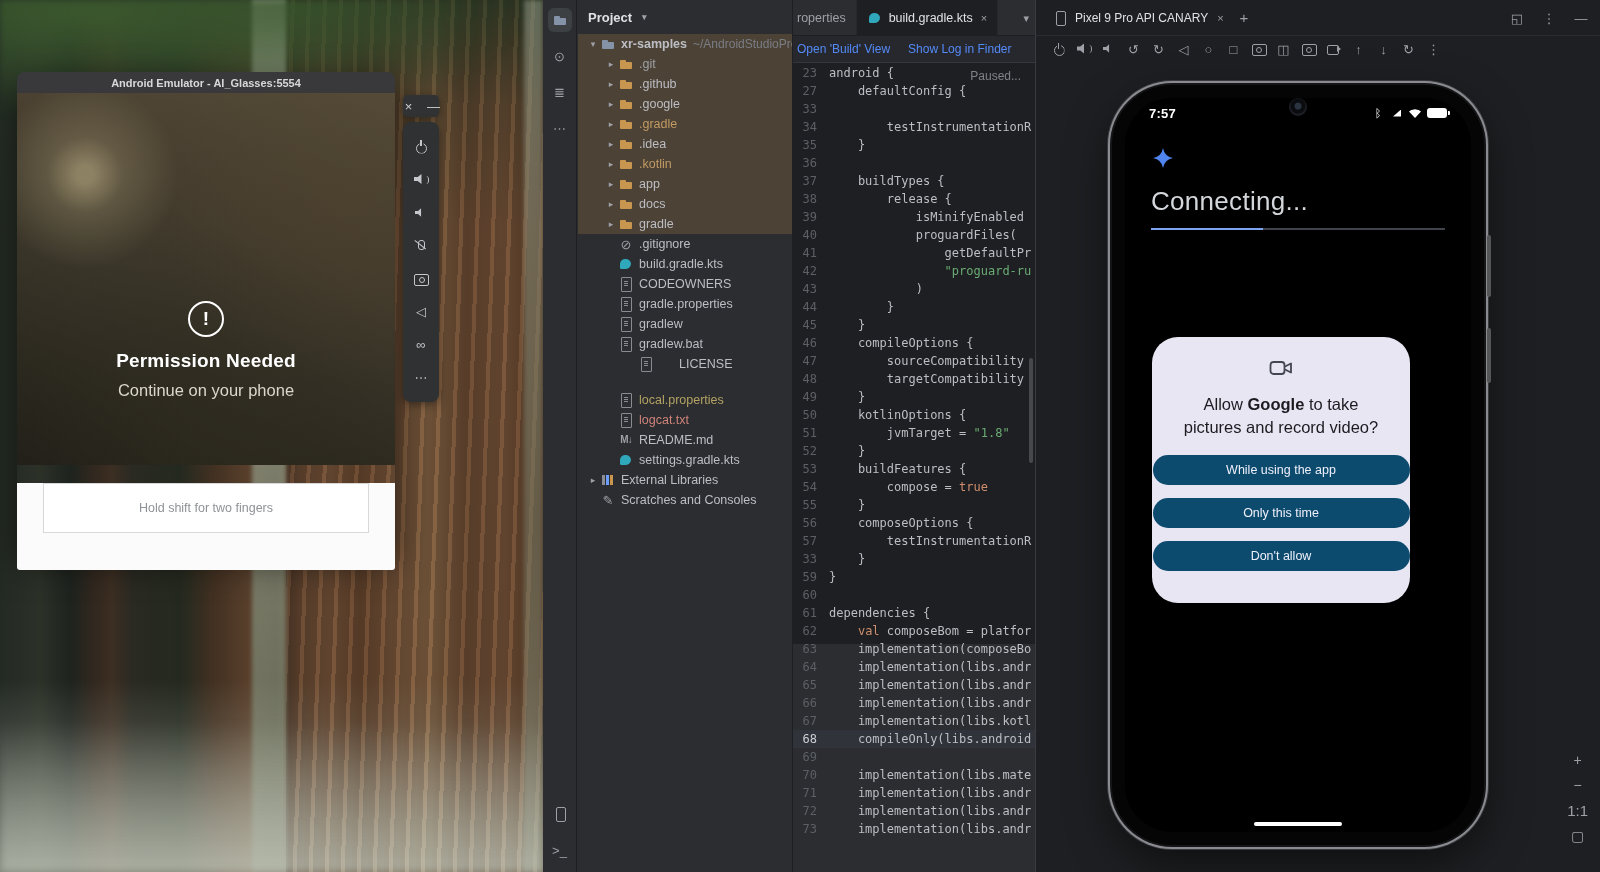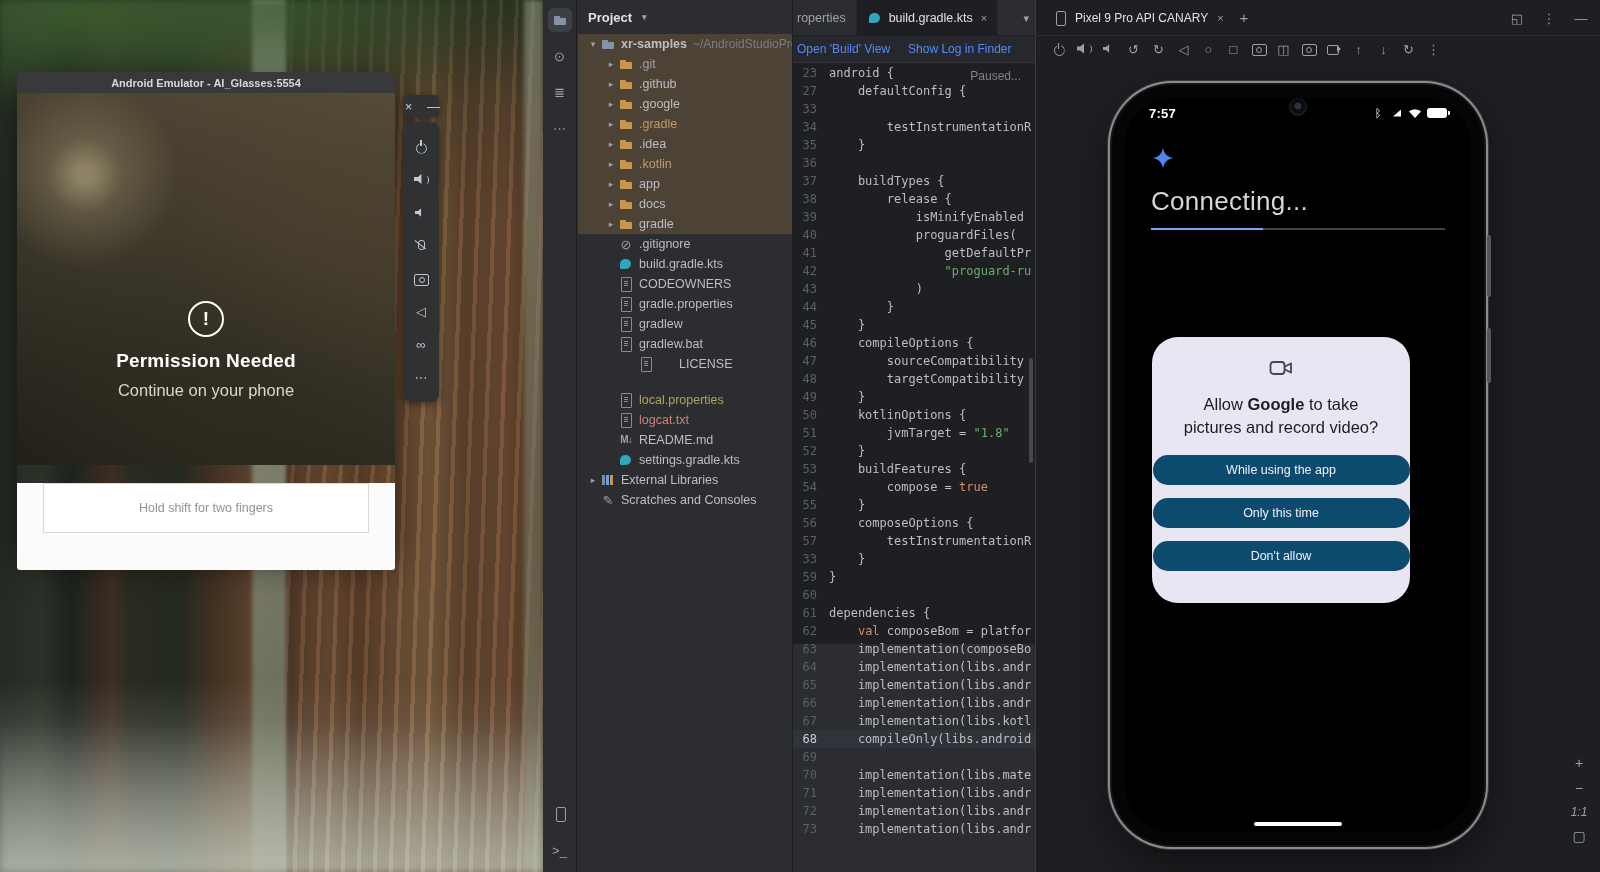--- a/index.html
+++ b/index.html
@@ -173,21 +173,21 @@
     display:flex;flex-direction:column;align-items:center;padding-top:22px;box-shadow:0 8px 24px rgba(0,0,0,.45);}
   .dlg-text{margin-top:12px;padding:0 24px;text-align:center;font-size:16.5px;color:#1d1b20;line-height:23px;}
   .dlg-buttons{margin-top:16px;display:flex;flex-direction:column;gap:13px;align-items:center;}
   .dlg-btn{width:257px;height:30px;border-radius:15px;background:#0c4a6e;color:#eef0fa;font-size:12.5px;
     display:flex;align-items:center;justify-content:center;}
   .ph-home{position:absolute;left:50%;margin-left:-44px;bottom:6px;width:88px;height:4px;border-radius:2px;background:#fff;}
 
   
   .zoomctl{position:absolute;right:12px;bottom:28px;display:flex;flex-direction:column;align-items:center;gap:9px;color:#9da0a6;}
   .zbtn{font-size:14px;display:flex;align-items:center;justify-content:center;width:18px;height:16px;}
-  .zratio{font-size:12px;font-style:italic;}
+  .zratio{font-size:15px;}
 </style>
 </head>
 <body>
 
 <div id="screen">
 
   <div id="desktop">
     <div class="wp-bark"></div>
     <div class="wp-gap"></div>
     <div class="wp-gap2"></div>

